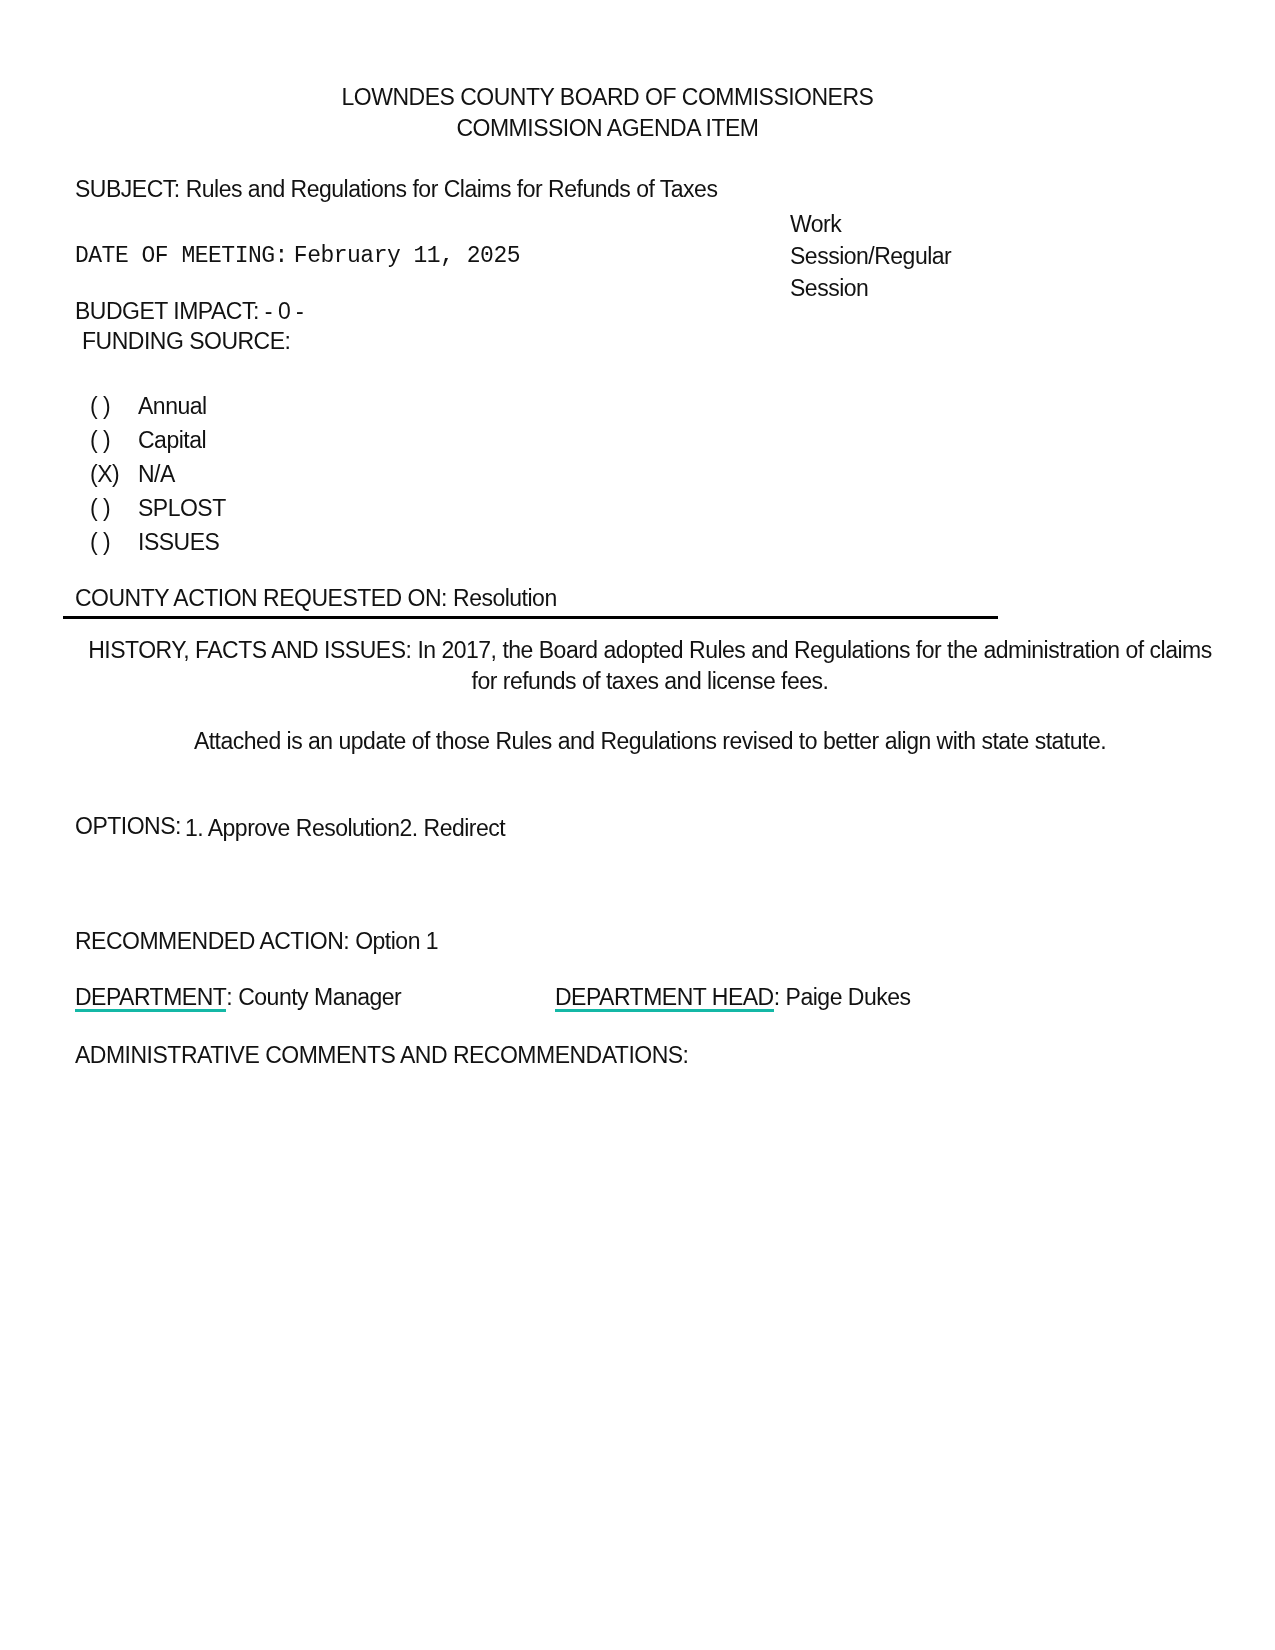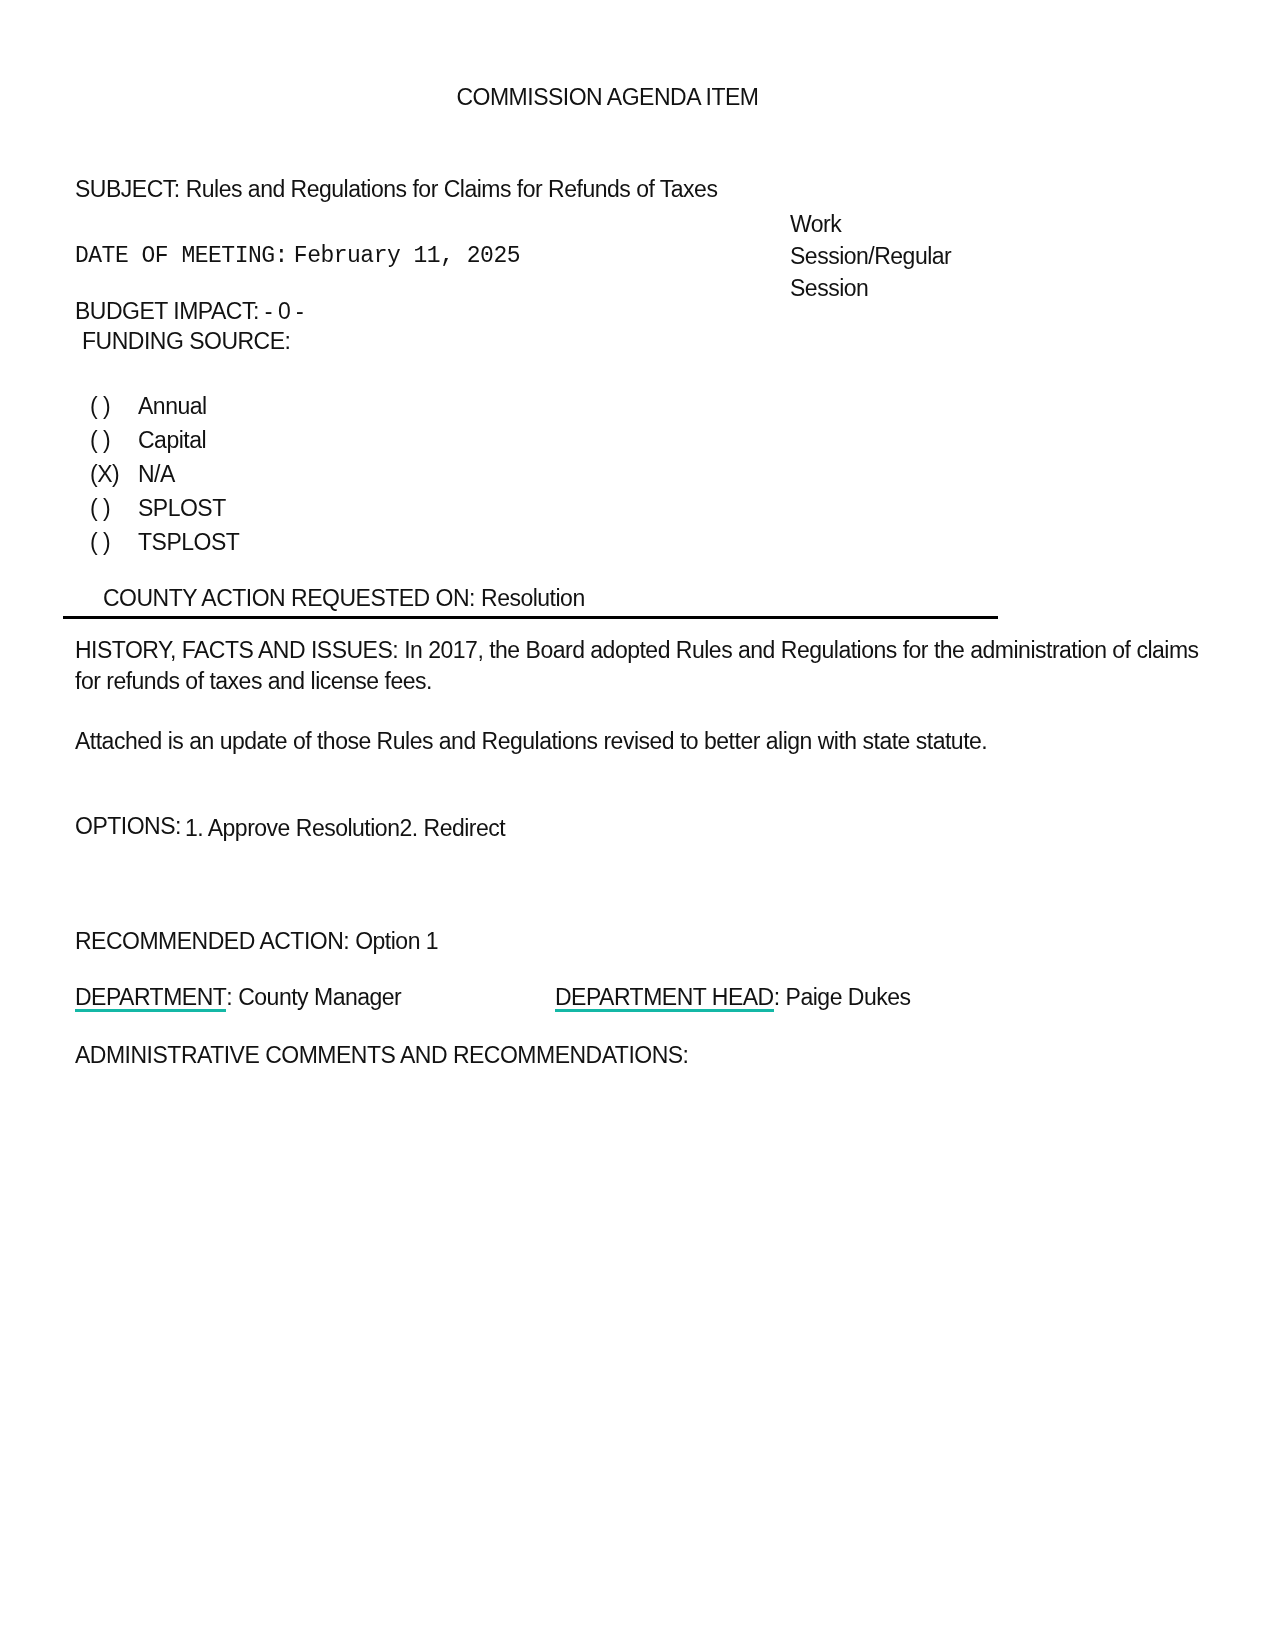--- a/index.html
+++ b/index.html
@@ -52,37 +52,38 @@
   }
   .funding-list li {
     height: 34px;
     line-height: 26px;
   }
   .funding-list .mark {
     display: inline-block;
     width: 48px;
   }
 
-  .county-action-row { top: 585px; left: 75px; margin-left: 28px; }
+  .county-action-row { top: 585px; left: 75px; }
   .rule {
     position: absolute;
     top: 616px;
     left: 63px;
     width: 935px;
     height: 3px;
     background: #000000;
   }
 
   .para {
     position: absolute;
     left: 75px;
     width: 1150px;
     line-height: 31px;
     margin: 0;
     white-space: normal;
+    text-align: center;
   }
   .history-para  { top: 635px; }
   .attached-para { top: 726px; }
 
   .options-row {
     position: absolute;
     top: 813px;
     left: 75px;
     display: flex;
     align-items: flex-start;
@@ -107,20 +108,21 @@
     border-bottom: 3px solid #14b8a6;
     line-height: 23px;
   }
 </style>
 </head>
 <body>
 
 <div class="page">
 
   <header class="title-block">
+    <div>LOWNDES COUNTY BOARD OF COMMISSIONERS</div>
     <div>COMMISSION AGENDA ITEM</div>
   </header>
 
   <p class="abs subject-row">
     <span class="lbl">SUBJECT:</span><span>Rules and Regulations for Claims for Refunds of Taxes</span>
   </p>
 
   <div class="session-box">Work Session/Regular Session</div>
 
   <p class="abs date-row">
@@ -140,21 +142,21 @@
     <li>
       <span class="mark">( )</span><span>Capital</span>
     </li>
     <li>
       <span class="mark">(X)</span><span>N/A</span>
     </li>
     <li>
       <span class="mark">( )</span><span>SPLOST</span>
     </li>
     <li>
-      <span class="mark">( )</span><span>TSPLOST</span>
+      <span class="mark">( )</span><span>ISSUES</span>
     </li>
   </ul>
 
   <p class="abs county-action-row">
     <span class="lbl">COUNTY ACTION REQUESTED ON:</span><span>Resolution</span>
   </p>
 
   <div class="rule"></div>
 
   <p class="para history-para">

